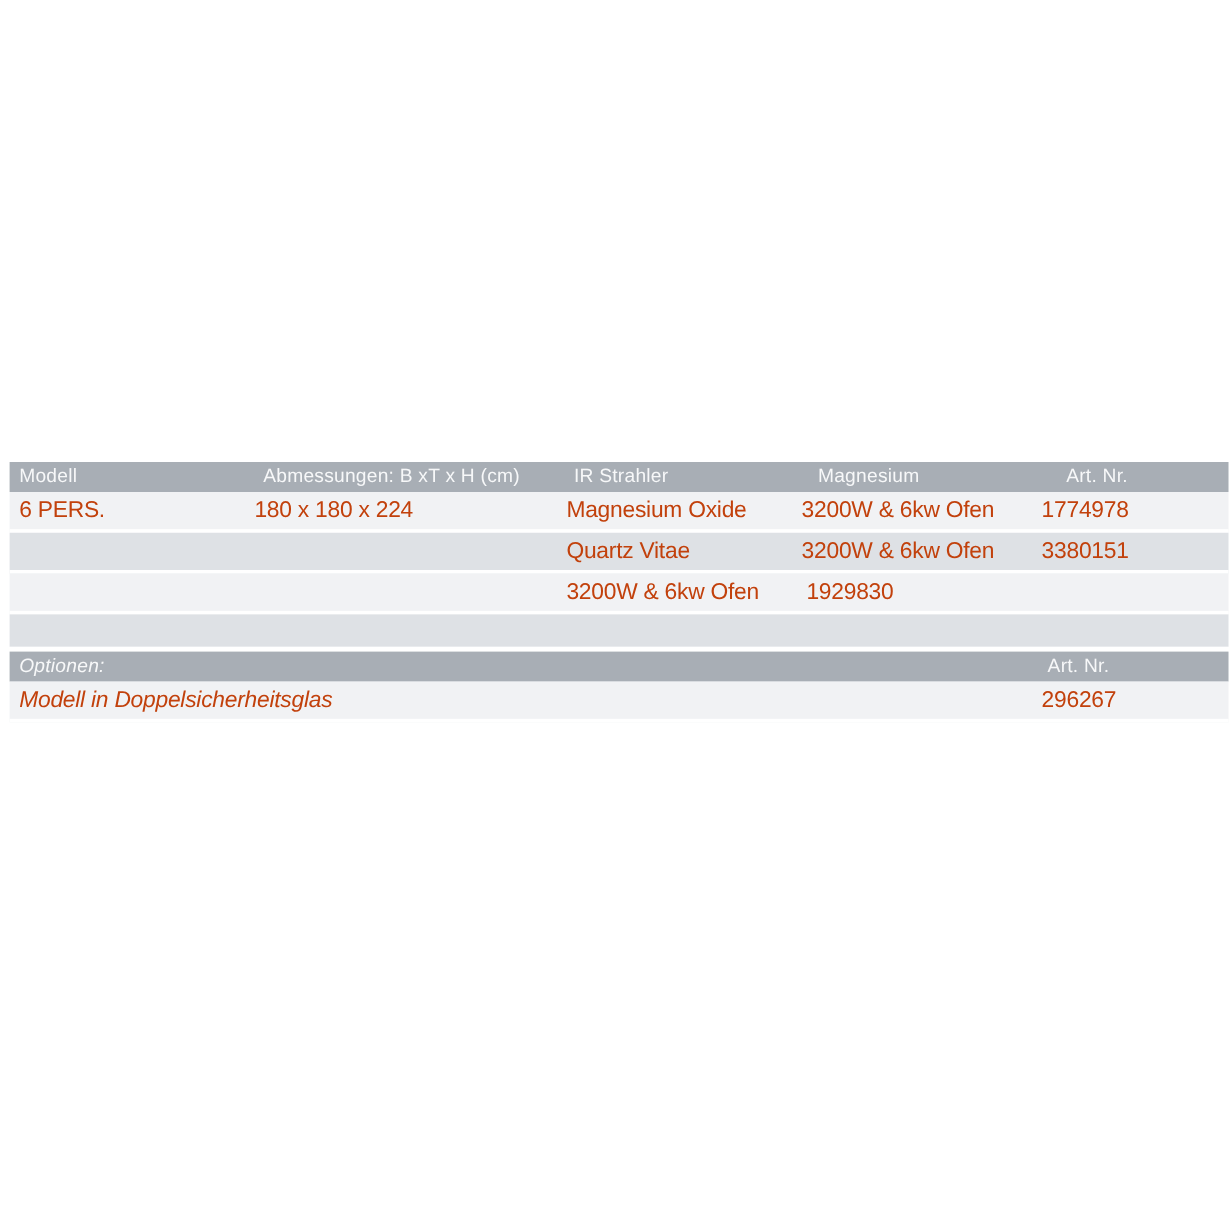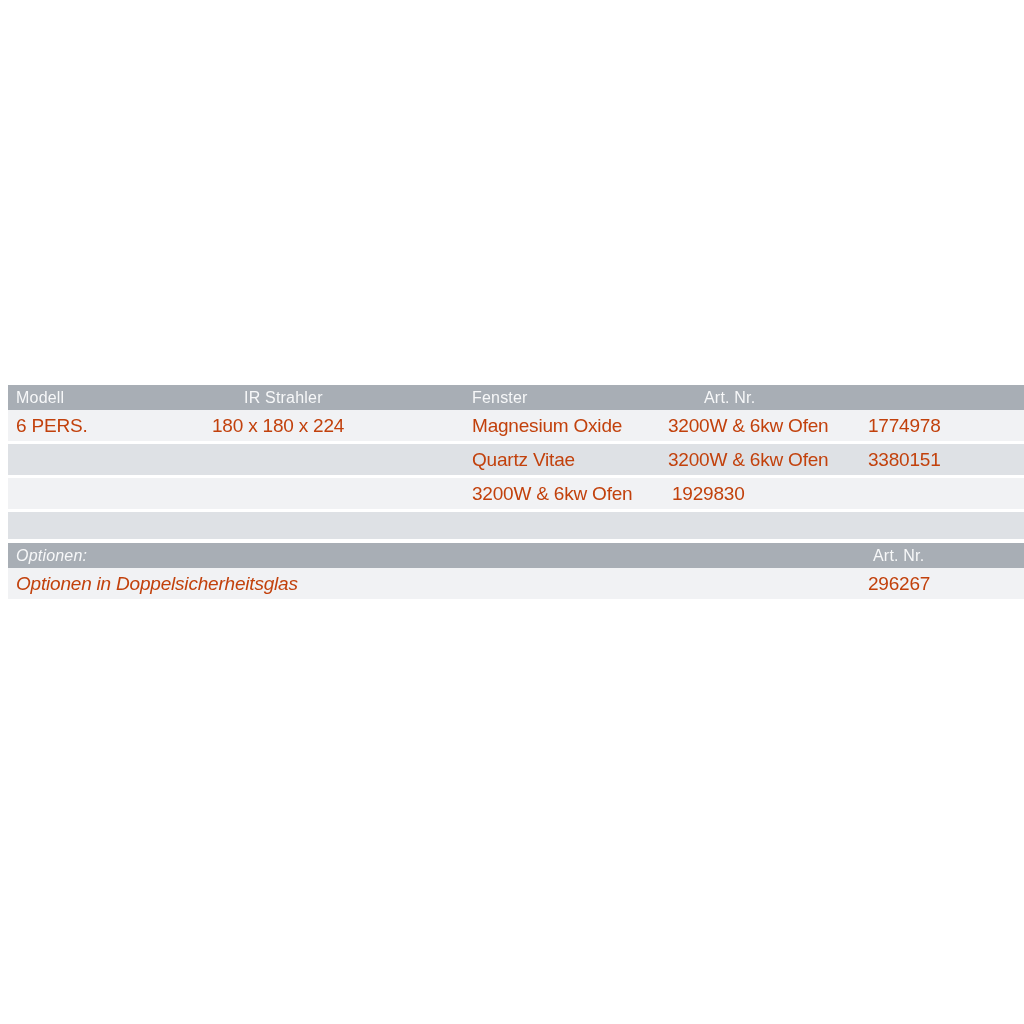--- a/index.html
+++ b/index.html
@@ -67,22 +67,23 @@
 </style>
 </head>
 <body>
 
 <div class="page">
   <div class="tables">
 
     <div>
       <div class="row header">
         <div class="cell c1">Modell</div>
+        <div class="cell c2">Abmessungen: B xT x H (cm)</div>
         <div class="cell c3">IR Strahler</div>
-        <div class="cell c4">Fenster</div>
+        <div class="cell c4">Magnesium</div>
         <div class="cell c5">Art. Nr.</div>
       </div>
 
       <div class="row data light">
         <div class="cell c1">6 PERS.</div>
         <div class="cell c2">180 x 180 x 224</div>
         <div class="cell c3">Magnesium Oxide</div>
         <div class="cell c4">3200W &amp; 6kw Ofen</div>
         <div class="cell c5">1774978</div>
       </div>
@@ -107,20 +108,20 @@
 
     <div class="table-gap"></div>
 
     <div>
       <div class="row header">
         <div class="cell cwide">Optionen:</div>
         <div class="cell c5">Art. Nr.</div>
       </div>
 
       <div class="row data light">
-        <div class="cell cwide">Optionen in Doppelsicherheitsglas</div>
+        <div class="cell cwide">Modell in Doppelsicherheitsglas</div>
         <div class="cell c5">296267</div>
       </div>
 
     </div>
 
   </div>
 </div>
 
 </body></html>

